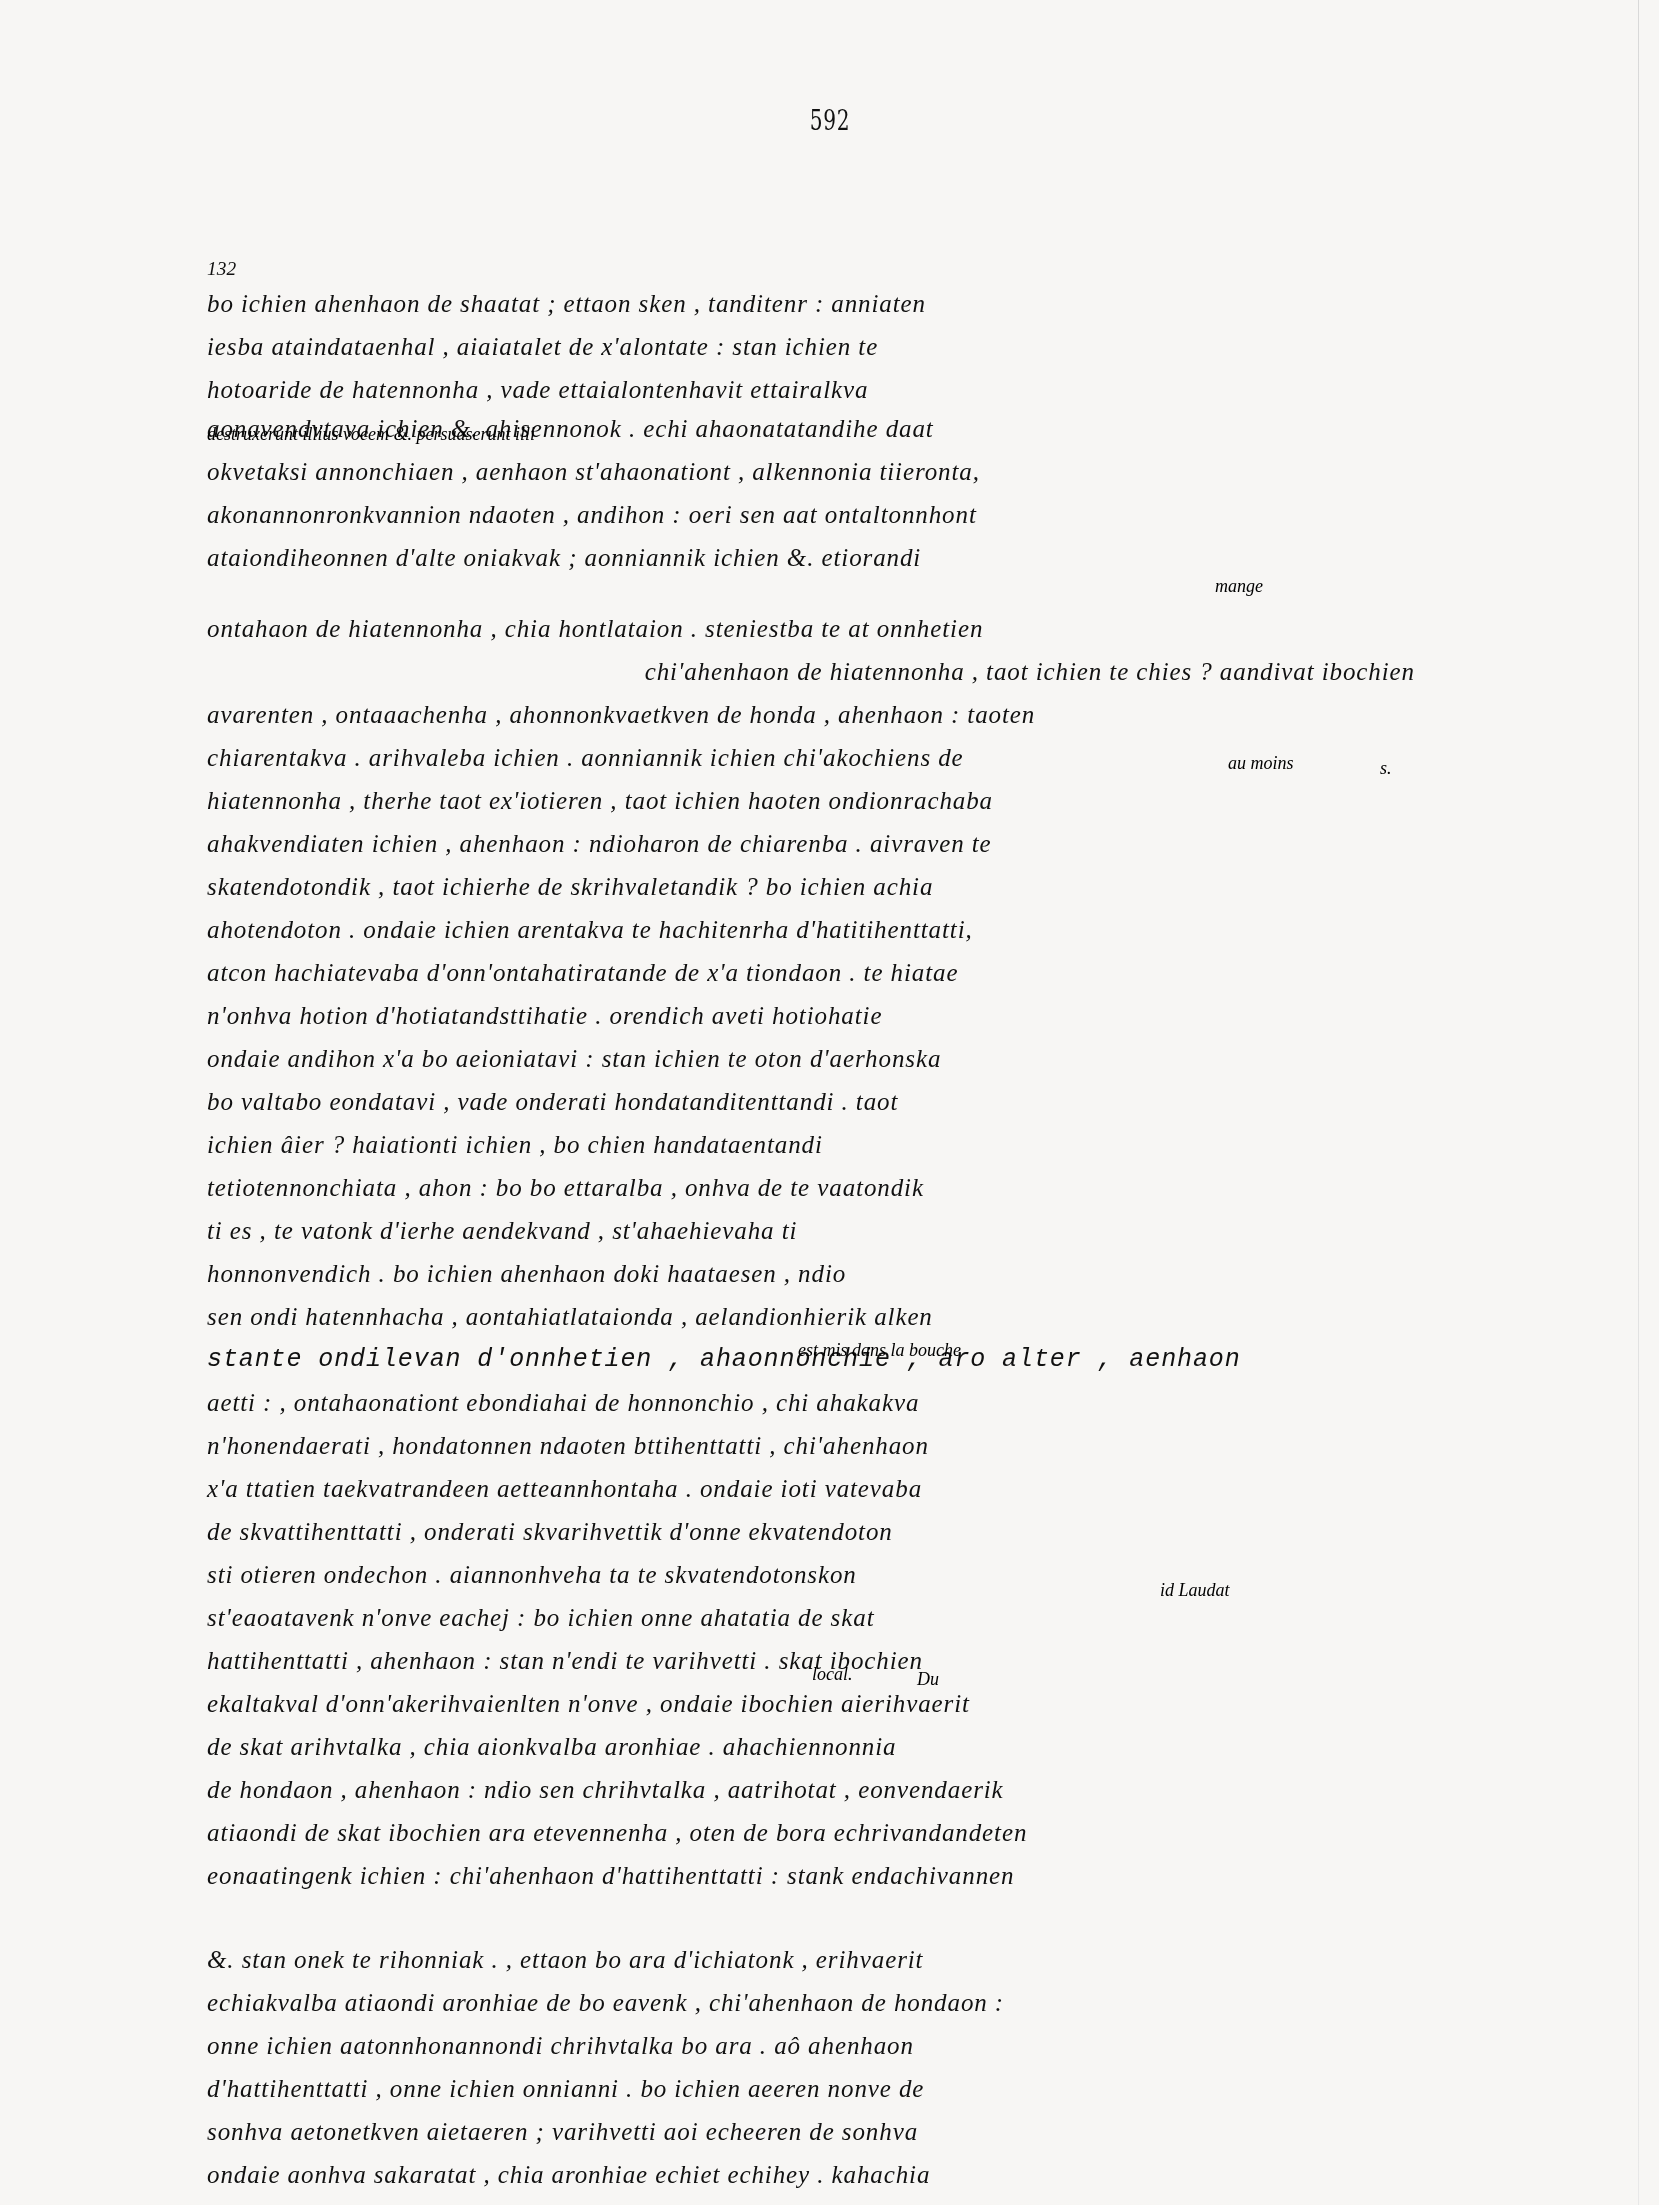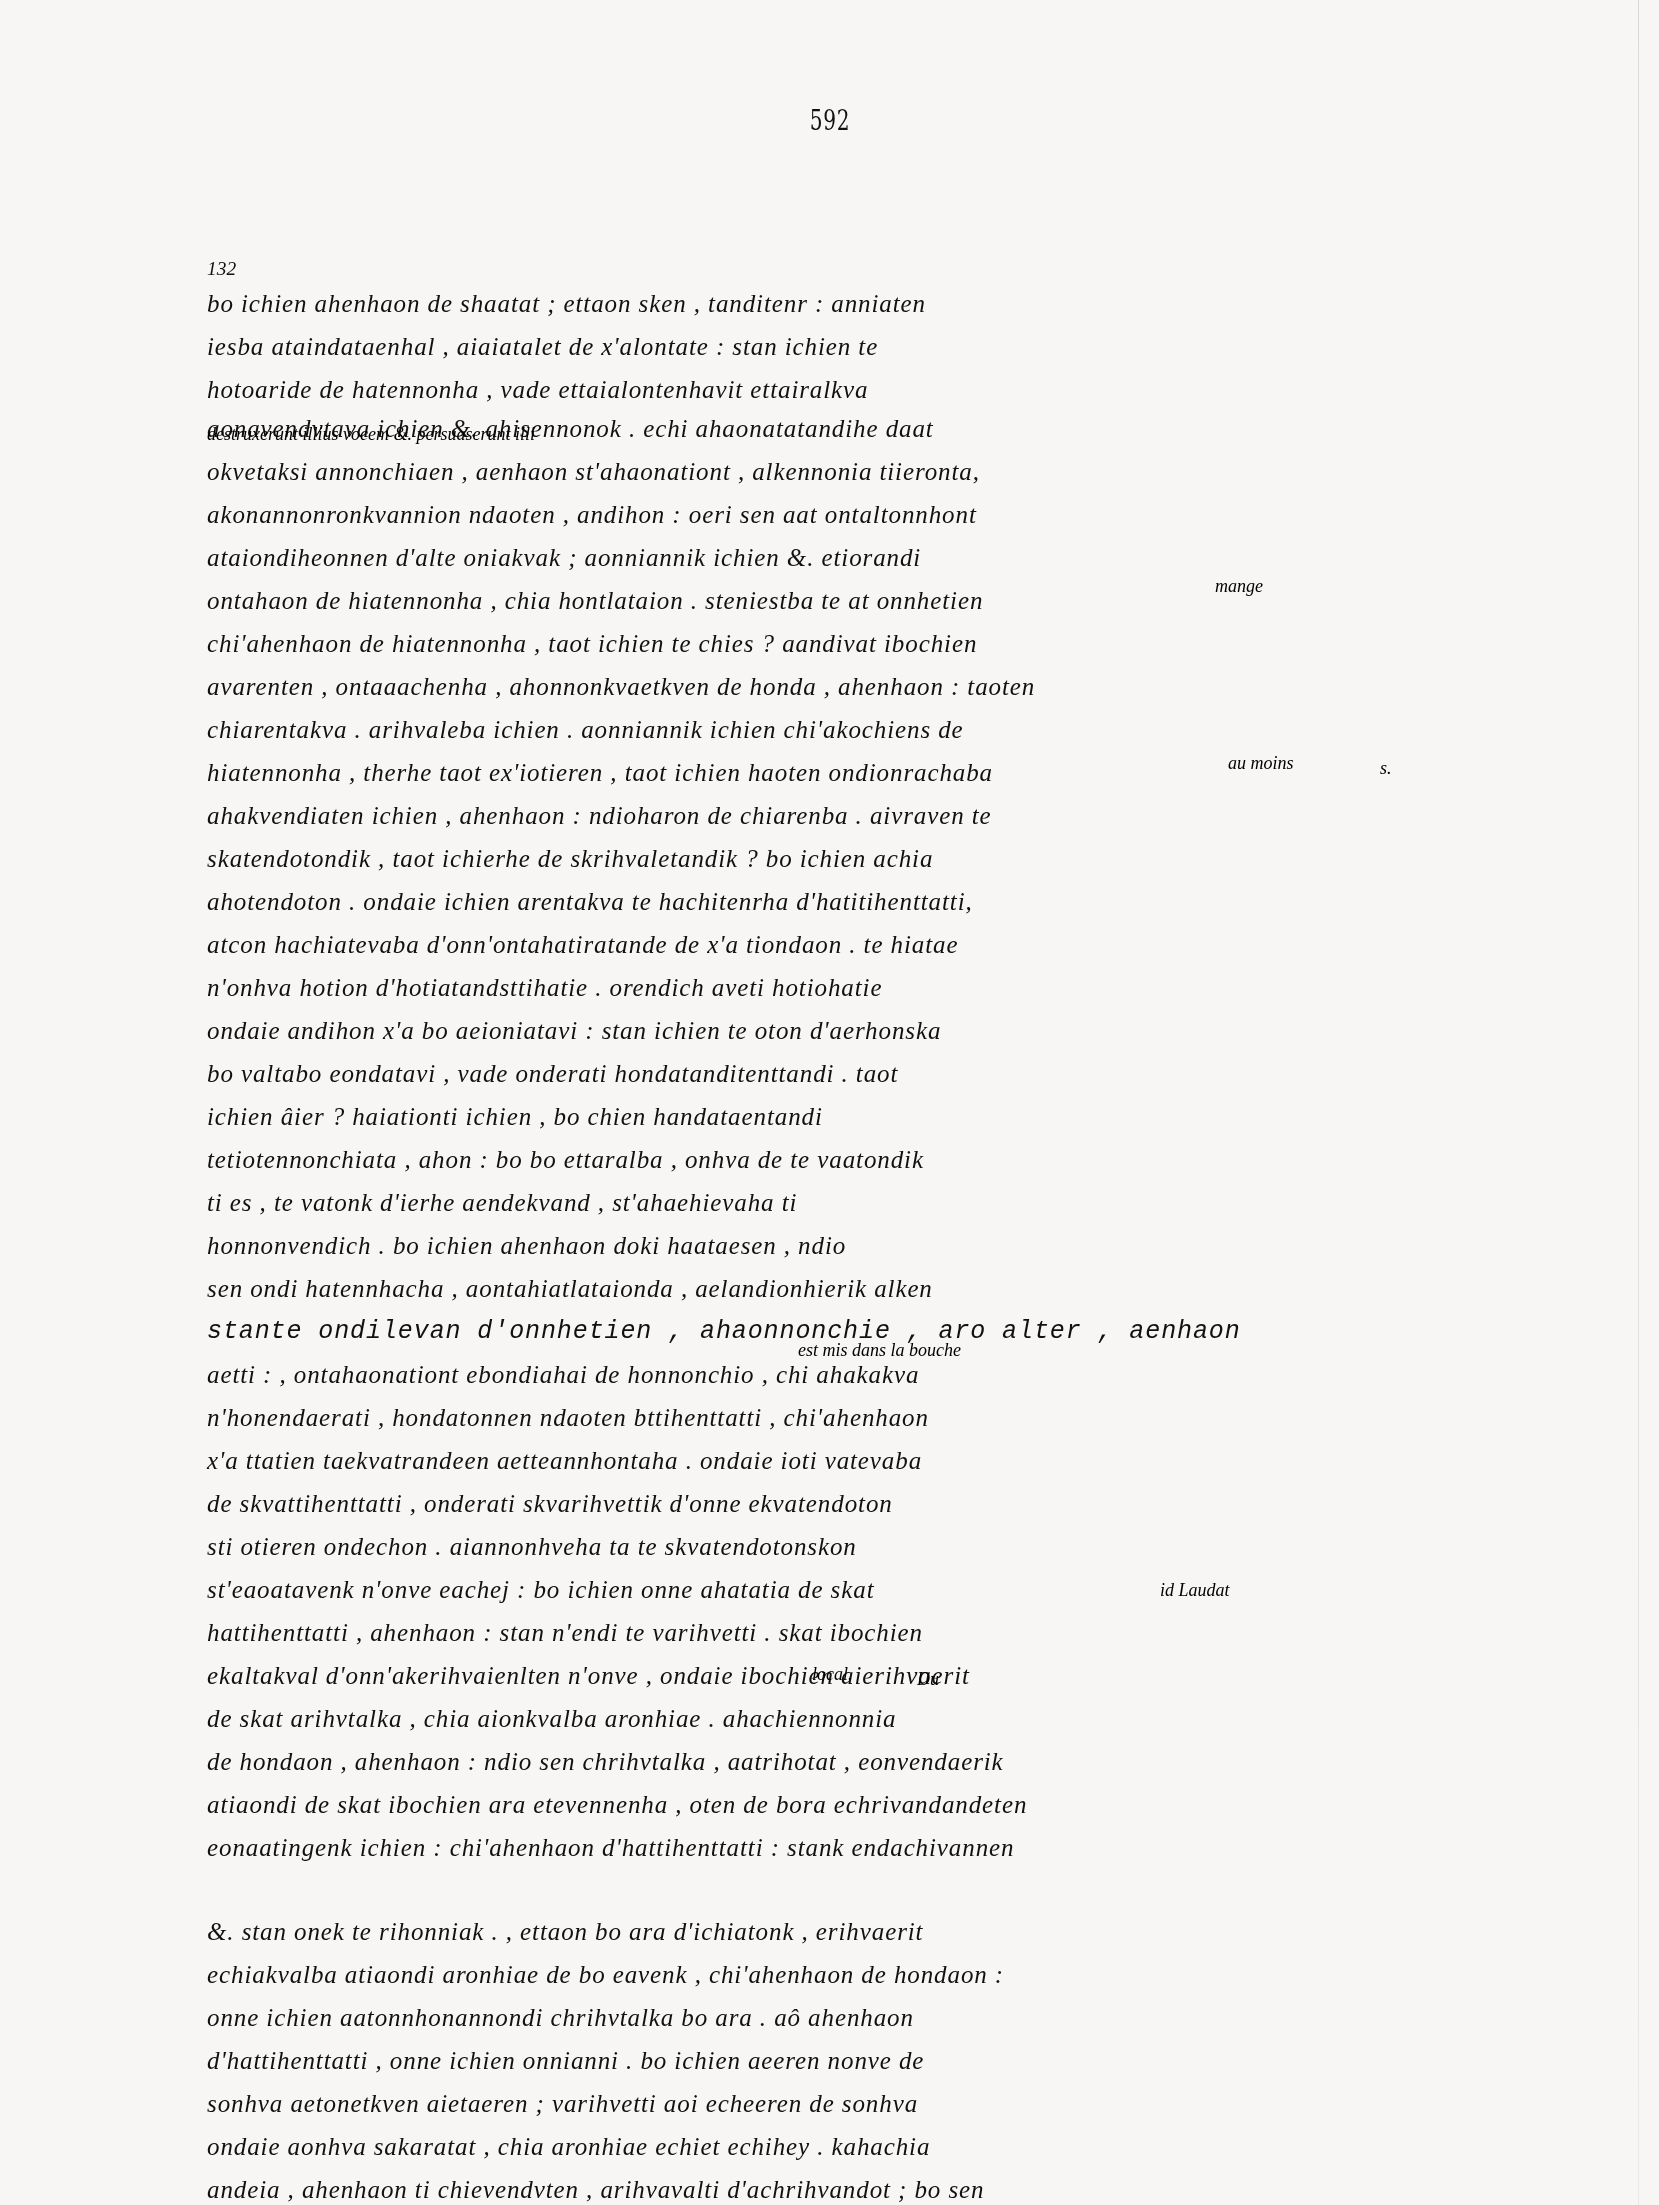--- a/index.html
+++ b/index.html
@@ -62,22 +62,22 @@
 <div class="folio">132</div>
 
 <div class="manuscript" id="manuscript">
     <div class="line" style="transform: scaleX(1);">bo ichien ahenhaon de shaatat ; ettaon sken , tanditenr : anniaten</div>
     <div class="line" style="transform: scaleX(1);">iesba ataindataenhal , aiaiatalet de x'alontate : stan ichien te</div>
     <div class="line" style="transform: scaleX(1);">hotoaride de hatennonha , vade ettaialontenhavit ettairalkva</div>
     <div class="line" style="margin-top: -4.4px; transform: scaleX(1);">aonavendvtava ichien &amp;. ahisennonok . echi ahaonatatandihe daat</div>
     <div class="line" style="transform: scaleX(1);">okvetaksi annonchiaen , aenhaon st'ahaonationt , alkennonia tiieronta,</div>
     <div class="line" style="transform: scaleX(1);">akonannonronkvannion ndaoten , andihon : oeri sen aat ontaltonnhont</div>
     <div class="line" style="transform: scaleX(1);">ataiondiheonnen d'alte oniakvak ; aonniannik ichien &amp;. etiorandi</div>
-    <div class="line" style="transform: scaleX(1);">ontahaon de hiatennonha , chia hontlataion . steniestba te at onnhetien</div>
-    <div class="line" style="transform: scaleX(1);">chi'ahenhaon de hiatennonha , taot ichien te chies ? aandivat ibochien</div>
+    <div class="line" style="transform: scaleX(1); margin-top: 28px;">ontahaon de hiatennonha , chia hontlataion . steniestba te at onnhetien</div>
+    <div class="line" style="transform: scaleX(1); text-align: right;">chi'ahenhaon de hiatennonha , taot ichien te chies ? aandivat ibochien</div>
     <div class="line" style="transform: scaleX(1);">avarenten , ontaaachenha , ahonnonkvaetkven de honda , ahenhaon : taoten</div>
     <div class="line" style="transform: scaleX(1);">chiarentakva . arihvaleba ichien . aonniannik ichien chi'akochiens de</div>
     <div class="line" style="transform: scaleX(1);">hiatennonha , therhe taot ex'iotieren , taot ichien haoten ondionrachaba</div>
     <div class="line" style="transform: scaleX(1);">ahakvendiaten ichien , ahenhaon : ndioharon de chiarenba . aivraven te</div>
     <div class="line" style="transform: scaleX(1);">skatendotondik , taot ichierhe de skrihvaletandik ? bo ichien achia</div>
     <div class="line" style="transform: scaleX(1);">ahotendoton . ondaie ichien arentakva te hachitenrha d'hatitihenttatti,</div>
     <div class="line" style="transform: scaleX(1);">atcon hachiatevaba d'onn'ontahatiratande de x'a tiondaon . te hiatae</div>
     <div class="line" style="transform: scaleX(1);">n'onhva hotion d'hotiatandsttihatie . orendich aveti hotiohatie</div>
     <div class="line" style="transform: scaleX(1);">ondaie andihon x'a bo aeioniatavi : stan ichien te oton d'aerhonska</div>
     <div class="line" style="transform: scaleX(1);">bo valtabo eondatavi , vade onderati hondatanditenttandi . taot</div>

